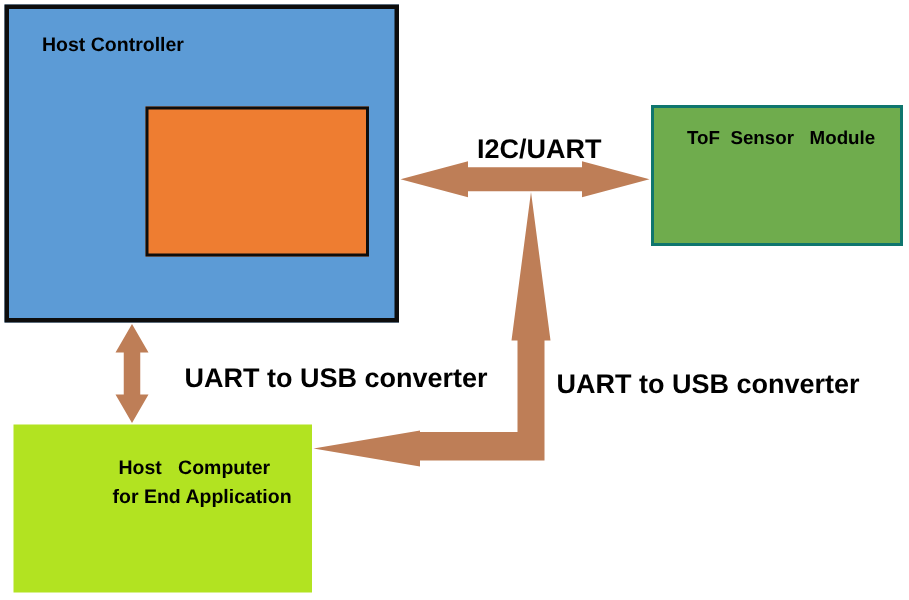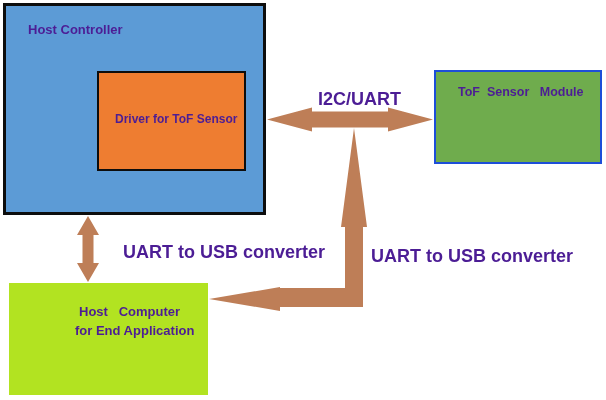--- a/index.html
+++ b/index.html
@@ -2,27 +2,27 @@
 <html><head>
 <meta charset="utf-8">
 <style>
   html, body { margin: 0; padding: 0; background: #ffffff; }
   .canvas {
     position: relative;
     width: 606px;
     height: 400px;
     background: #ffffff;
     font-family: "Liberation Sans", sans-serif;
-    color: #4c1d95;
+    color: #000000;
     overflow: hidden;
   }
   .box { position: absolute; box-sizing: border-box; }
   .box.blue   { left: 3px;   top: 3px;   width: 263px; height: 212px; background: #5C9BD6; border: 3px solid #0d0d0d; }
   .box.orange { left: 91px;  top: 65px;  width: 149px; height: 100px; background: #EE7D31; border: 2px solid #0d0d0d; }
-  .box.green  { left: 434px; top: 70px;  width: 168px; height: 94px;  background: #6FAC4D; border: 2px solid #1d4ed8; }
+  .box.green  { left: 434px; top: 70px;  width: 168px; height: 94px;  background: #6FAC4D; border: 2px solid #0f766e; }
   .box.yellow { left: 9px;   top: 283px; width: 199px; height: 112px; background: #B2E321; }
   .lbl { position: absolute; font-weight: bold; white-space: pre; }
   .lbl.hc   { left: 22px; top: 16px; font-size: 13px; }
   .lbl.drv  { left: 16px; top: 9px;  font-size: 12px; line-height: 15px; }
   .lbl.tof  { left: 22px; top: 13px; font-size: 12.5px; }
   .lbl.hcmp1 { left: 70px; top: 21px; font-size: 13px; }
   .lbl.hcmp2 { left: 66px; top: 40px; font-size: 13px; }
   .free-lbl { position: absolute; font-weight: bold; font-size: 18px; white-space: pre; }
   .free-lbl.i2c   { left: 318px; top: 89px; }
   .free-lbl.uartL { left: 123px; top: 242px; }
@@ -32,21 +32,20 @@
 </style>
 </head>
 <body>
 
 <div class="canvas">
 
   <div class="box blue">
     <div class="lbl hc">Host Controller</div>
     <div class="box orange">
       <div class="lbl drv">
-        <div>Driver for ToF Sensor</div>
       </div>
     </div>
   </div>
 
   <div class="box green">
     <div class="lbl tof">ToF  Sensor   Module</div>
   </div>
 
   <div class="box yellow">
     <div class="lbl hcmp2">for End Application</div>

